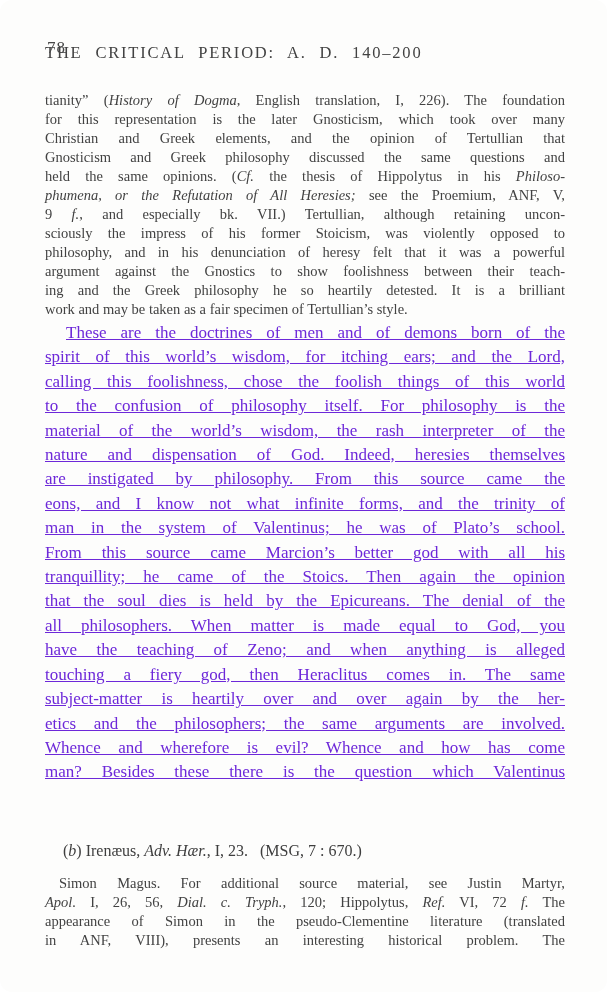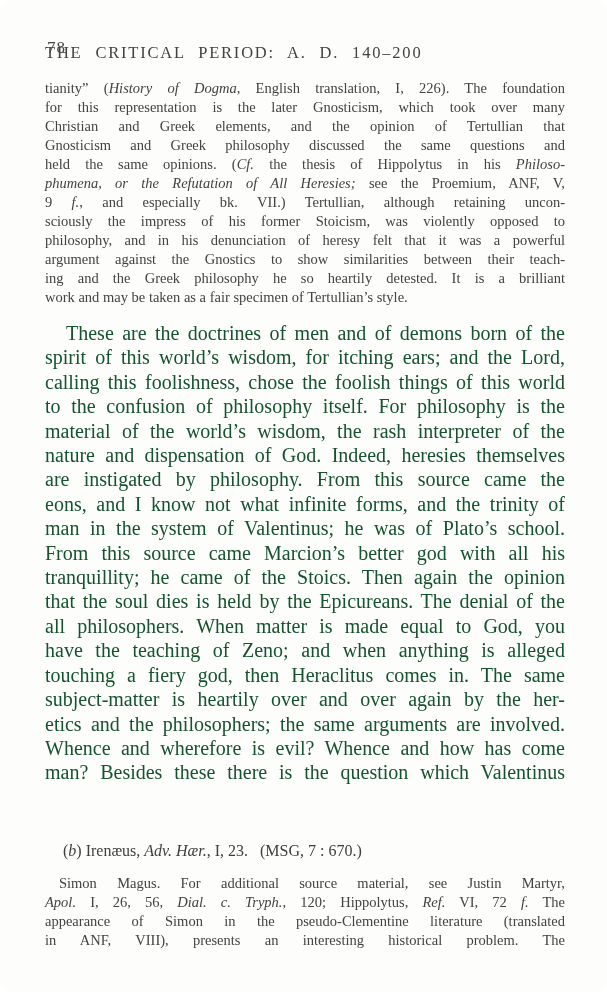--- a/index.html
+++ b/index.html
@@ -5,22 +5,22 @@
   html,body{margin:0;padding:0;background:#ffffff;}
   .page{
     position:relative;width:607px;height:992px;background:#fdfdfc;
     font-family:"Liberation Serif","DejaVu Serif",serif;color:#3d3d3d;overflow:hidden;border-radius:12px;
   }
   .content{position:absolute;left:45px;width:520px;}
   .header{top:36px;height:26px;}
   .pagenum{position:absolute;left:2px;top:2px;font-size:17px;letter-spacing:1px;color:#474747;}
   .title{font-size:16.5px;letter-spacing:1.8px;word-spacing:7px;color:#424242;margin-top:7px;}
   .note{font-size:14.5px;line-height:19px;color:#424242;}
-  .intro{top:79px;}
-  .excerpt{top:321px;font-size:20px;line-height:24.4px;color:#14532d;}
+  .intro{top:91px;}
+  .excerpt{top:321px;font-size:17px;line-height:24.4px;color:#6d28d9;text-decoration:underline;}
   .citation{top:842px;font-size:16px;color:#3e3e3e;}
   .source{top:874px;}
   .tline{text-align:justify;text-align-last:justify;}
   .tline.last{text-align-last:left;}
   .excerpt .tline.ind{text-indent:21px;}
   .note .tline.ind{text-indent:14px;}
   .citation .tline{text-align:right;text-align-last:left;text-indent:18px;}
   .it{font-style:italic;}
 </style>
 </head>
@@ -36,21 +36,21 @@
   <div class="content note intro">
       <div class="tline"><span>tianity” (</span><span class="it">History of Dogma</span><span>, English translation, I, 226).  The foundation</span></div>
       <div class="tline"><span>for this representation is the later Gnosticism, which took over many</span></div>
       <div class="tline"><span>Christian and Greek elements, and the opinion of Tertullian that</span></div>
       <div class="tline"><span>Gnosticism and Greek philosophy discussed the same questions and</span></div>
       <div class="tline"><span>held the same opinions.  (</span><span class="it">Cf.</span><span> the thesis of Hippolytus in his </span><span class="it">Philoso-</span></div>
       <div class="tline"><span class="it">phumena, or the Refutation of All Heresies;</span><span>  see the Proemium, ANF, V,</span></div>
       <div class="tline"><span>9 </span><span class="it">f.</span><span>, and especially bk. VII.)  Tertullian, although retaining uncon-</span></div>
       <div class="tline"><span>sciously the impress of his former Stoicism, was violently opposed to</span></div>
       <div class="tline"><span>philosophy, and in his denunciation of heresy felt that it was a powerful</span></div>
-      <div class="tline"><span>argument against the Gnostics to show similarities between their teach-</span></div>
+      <div class="tline"><span>argument against the Gnostics to show foolishness between their teach-</span></div>
       <div class="tline"><span>ing and the Greek philosophy he so heartily detested.  It is a brilliant</span></div>
       <div class="tline last"><span>work and may be taken as a fair specimen of Tertullian’s style.</span></div>
     </div>
 
   <div class="content excerpt">
       <div class="tline ind"><span>These are the doctrines of men and of demons born of the</span></div>
       <div class="tline"><span>spirit of this world’s wisdom, for itching ears; and the Lord,</span></div>
       <div class="tline"><span>calling this foolishness, chose the foolish things of this world</span></div>
       <div class="tline"><span>to the confusion of philosophy itself.  For philosophy is the</span></div>
       <div class="tline"><span>material of the world’s wisdom, the rash interpreter of the</span></div>

